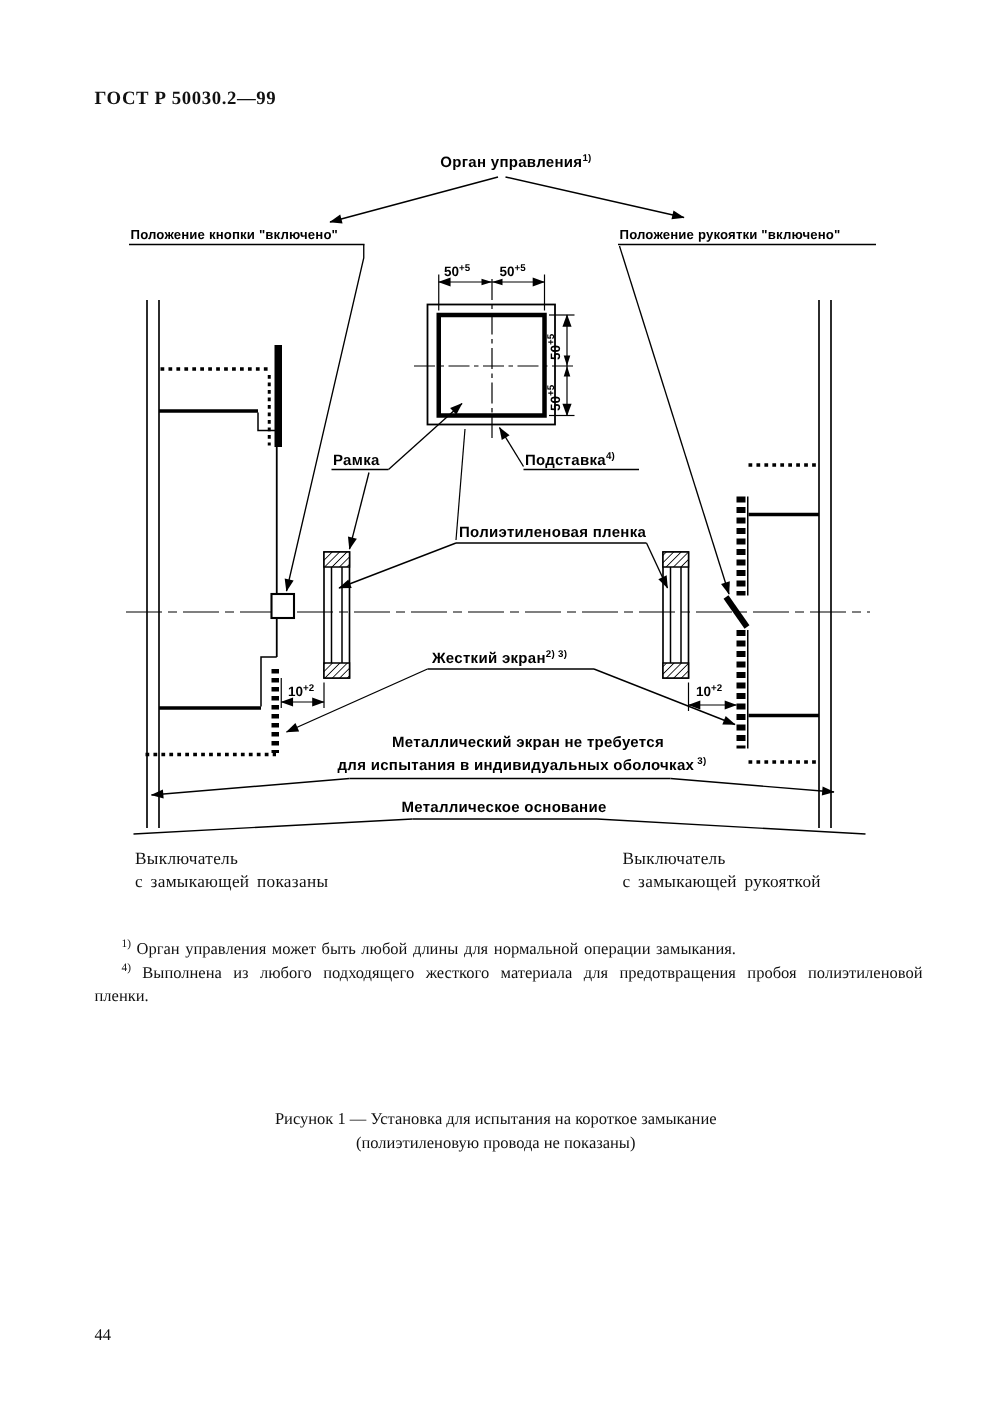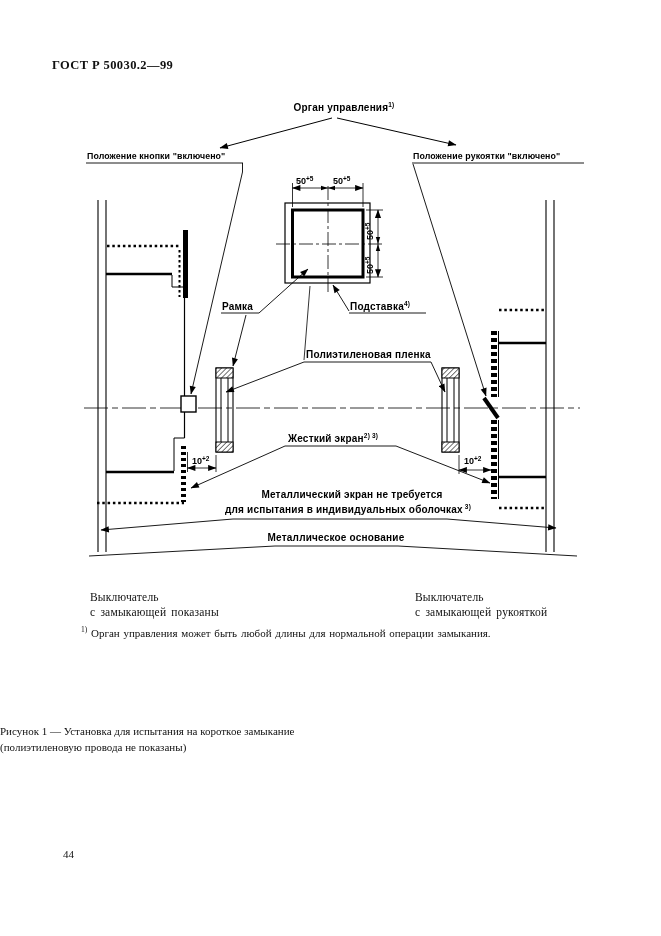--- a/index.html
+++ b/index.html
@@ -1,45 +1,45 @@
 <!DOCTYPE html>
 <html><head>
 <meta charset="utf-8">
 <style>
   html,body{margin:0;padding:0;}
   body{
     width:661px;height:936px;position:relative;background:#ffffff;
     font-family:"Liberation Serif", serif;color:#111;overflow:hidden;
   }
   .hdr{
-    position:absolute;left:52px;top:58px;
+    position:absolute;left:63px;top:58px;
     font:bold 12.5px "Liberation Serif", serif;letter-spacing:.4px;
   }
   svg{position:absolute;left:0;top:0;}
   svg text{fill:#000;}
   .dlbl{font:bold 10px "Liberation Sans", sans-serif;letter-spacing:.2px;}
   .plbl{font:bold 8.8px "Liberation Sans", sans-serif;letter-spacing:.1px;}
   .dim{font:bold 9px "Liberation Sans", sans-serif;}
   .swlbl{
     position:absolute;font:11.5px "Liberation Serif", serif;line-height:14.5px;
-    letter-spacing:.2px;word-spacing:2px;margin-top:24px;
+    letter-spacing:.2px;word-spacing:2px;
   }
   .swl{left:90px;top:566px;}
   .swr{left:415px;top:566px;}
   .fnotes{
     position:absolute;left:63px;width:552px;top:626px;
     font:11px/15.5px "Liberation Serif", serif;text-align:justify;
   }
   .fnotes p{margin:0;text-indent:18px;word-spacing:1px;}
   .fnotes sup{font-size:7.5px;line-height:0;}
   .cap{
-    position:absolute;left:0;width:661px;top:724px;
+    position:absolute;left:0;width:661px;top:739px;text-align:center;
     font:11px/15.5px "Liberation Serif", serif;
   }
-  .pgnum{position:absolute;left:63px;top:848px;font:11px "Liberation Serif", serif;}
+  .pgnum{position:absolute;left:63px;top:884px;font:11px "Liberation Serif", serif;}
 </style>
 </head>
 <body>
 
 <div class="hdr">ГОСТ Р 50030.2—99</div>
 
 <svg width="661" height="565" viewBox="0 0 661 565">
   <defs>
     <marker id="ar" viewBox="0 0 10 8" markerWidth="9" markerHeight="7" refX="9.5" refY="4" orient="auto-start-reverse" markerUnits="userSpaceOnUse">
       <path d="M0.5,0.5 L10,4 L0.5,7.5 z" fill="#000"></path>
@@ -188,20 +188,21 @@
   <div>Выключатель</div>
   <div>с замыкающей показаны</div>
 </div>
 <div class="swlbl swr">
   <div>Выключатель</div>
   <div>с замыкающей рукояткой</div>
 </div>
 
 <div class="fnotes">
   <p><sup>1)</sup><span> Орган управления может быть любой длины для нормальной операции замыкания.</span></p>
+  <p><sup>4)</sup><span> Выполнена из любого подходящего жесткого материала для предотвращения пробоя полиэтиленовой пленки.</span></p>
 </div>
 
 <div class="cap">
   <div>Рисунок 1 — Установка для испытания на короткое замыкание</div>
   <div>(полиэтиленовую провода не показаны)</div>
 </div>
 
 <div class="pgnum">44</div>
 
 </body></html>

